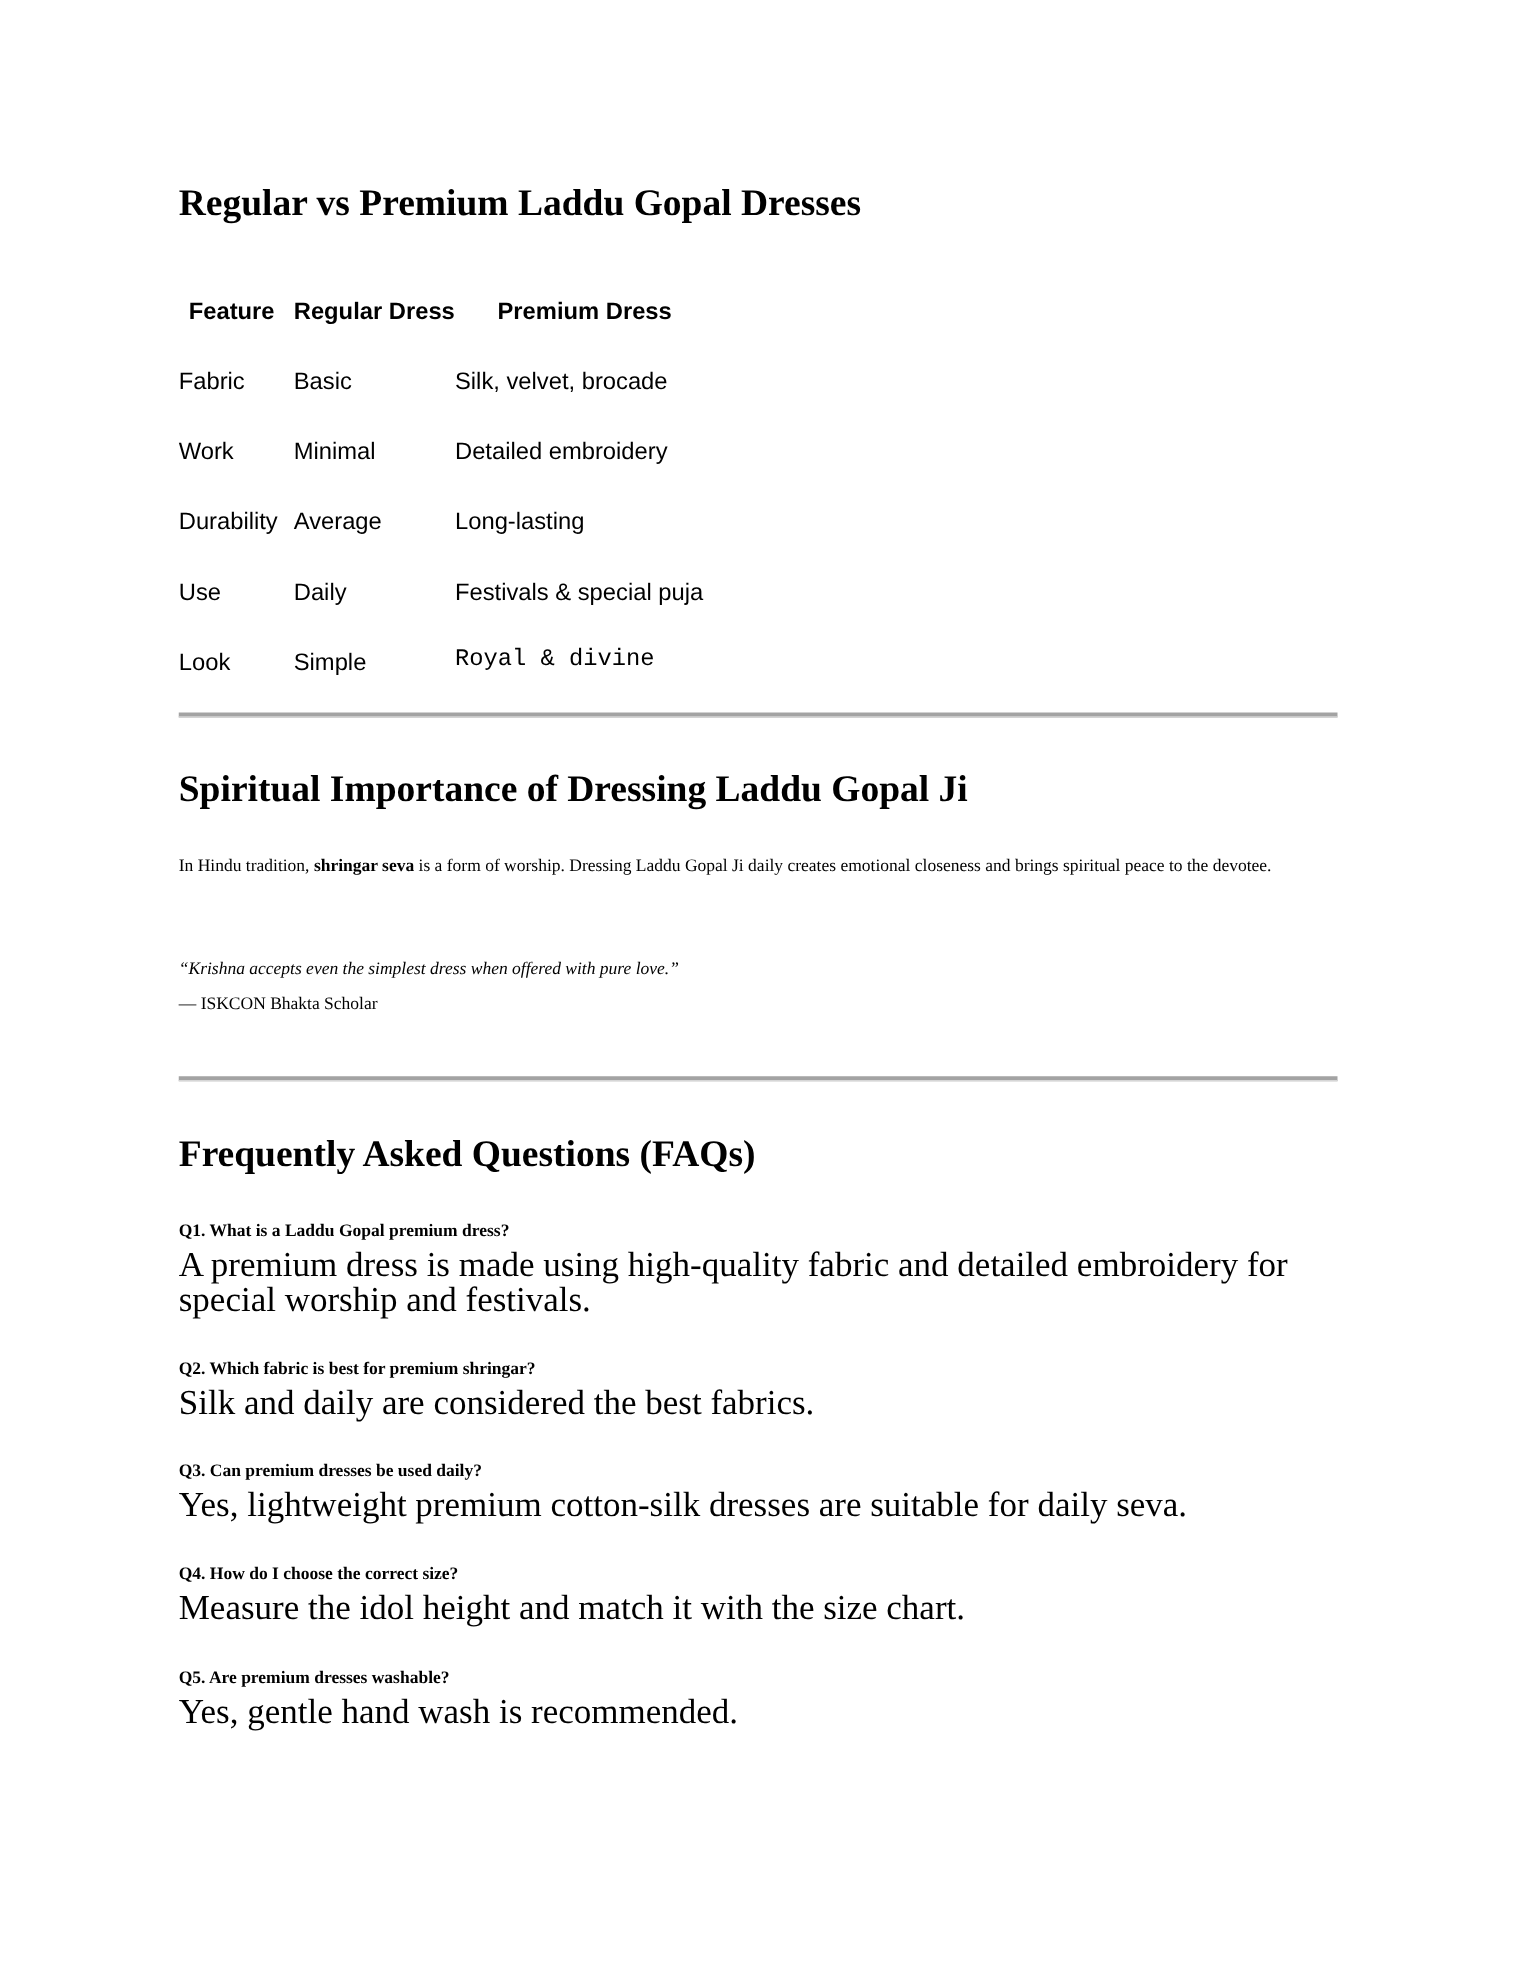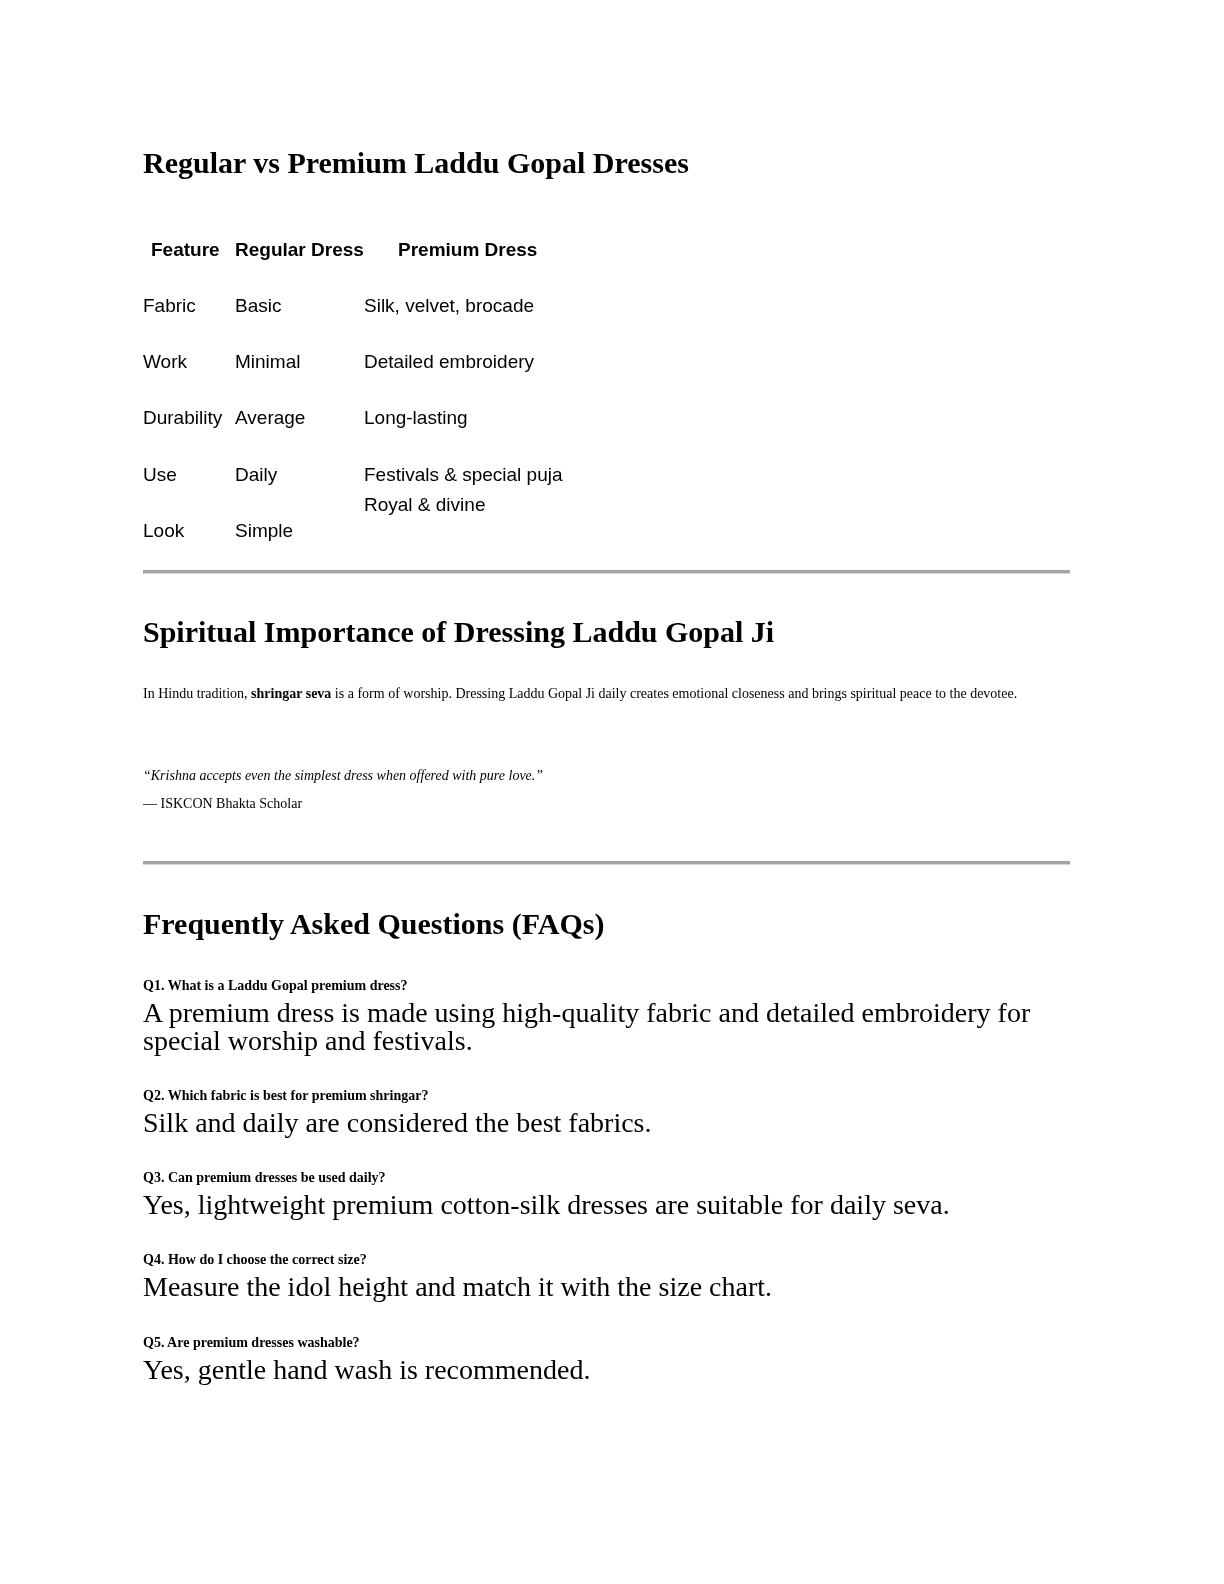--- a/index.html
+++ b/index.html
@@ -108,21 +108,21 @@
     <span class="tcell" style="left:0; top:386px;">Durability</span>
     <span class="tcell" style="left:92px; top:386px;">Average</span>
     <span class="tcell" style="left:221px; top:386px;">Long-lasting</span>
 
     <span class="tcell" style="left:0; top:443px;">Use</span>
     <span class="tcell" style="left:92px; top:443px;">Daily</span>
     <span class="tcell" style="left:221px; top:443px;">Festivals &amp; special puja</span>
 
     <span class="tcell" style="left:0; top:499px;">Look</span>
     <span class="tcell" style="left:92px; top:499px;">Simple</span>
-    <span class="tcell" style="left:221px; top:473px;">Royal &amp; divine</span>
+    <span class="tcell" style="left:221px; top:495px;font-family:Liberation Mono, monospace;">Royal &amp; divine</span>
   </div>
 
   <div class="rule" style="top:570px;"></div>
 
   <h1 class="h1" style="top:612px;">Spiritual Importance of Dressing Laddu Gopal Ji</h1>
 
   <p class="para" style="top:680px;"><span>In Hindu tradition, </span><b>shringar seva</b><span> is a form of worship. Dressing Laddu Gopal Ji daily creates emotional closeness and brings spiritual peace to the devotee.</span></p>
 
   <p class="para quote" style="top:762px;font-style:italic;">“Krishna accepts even the simplest dress when offered with pure love.”</p>
   <p class="para" style="top:790px;">— ISKCON Bhakta Scholar</p>

